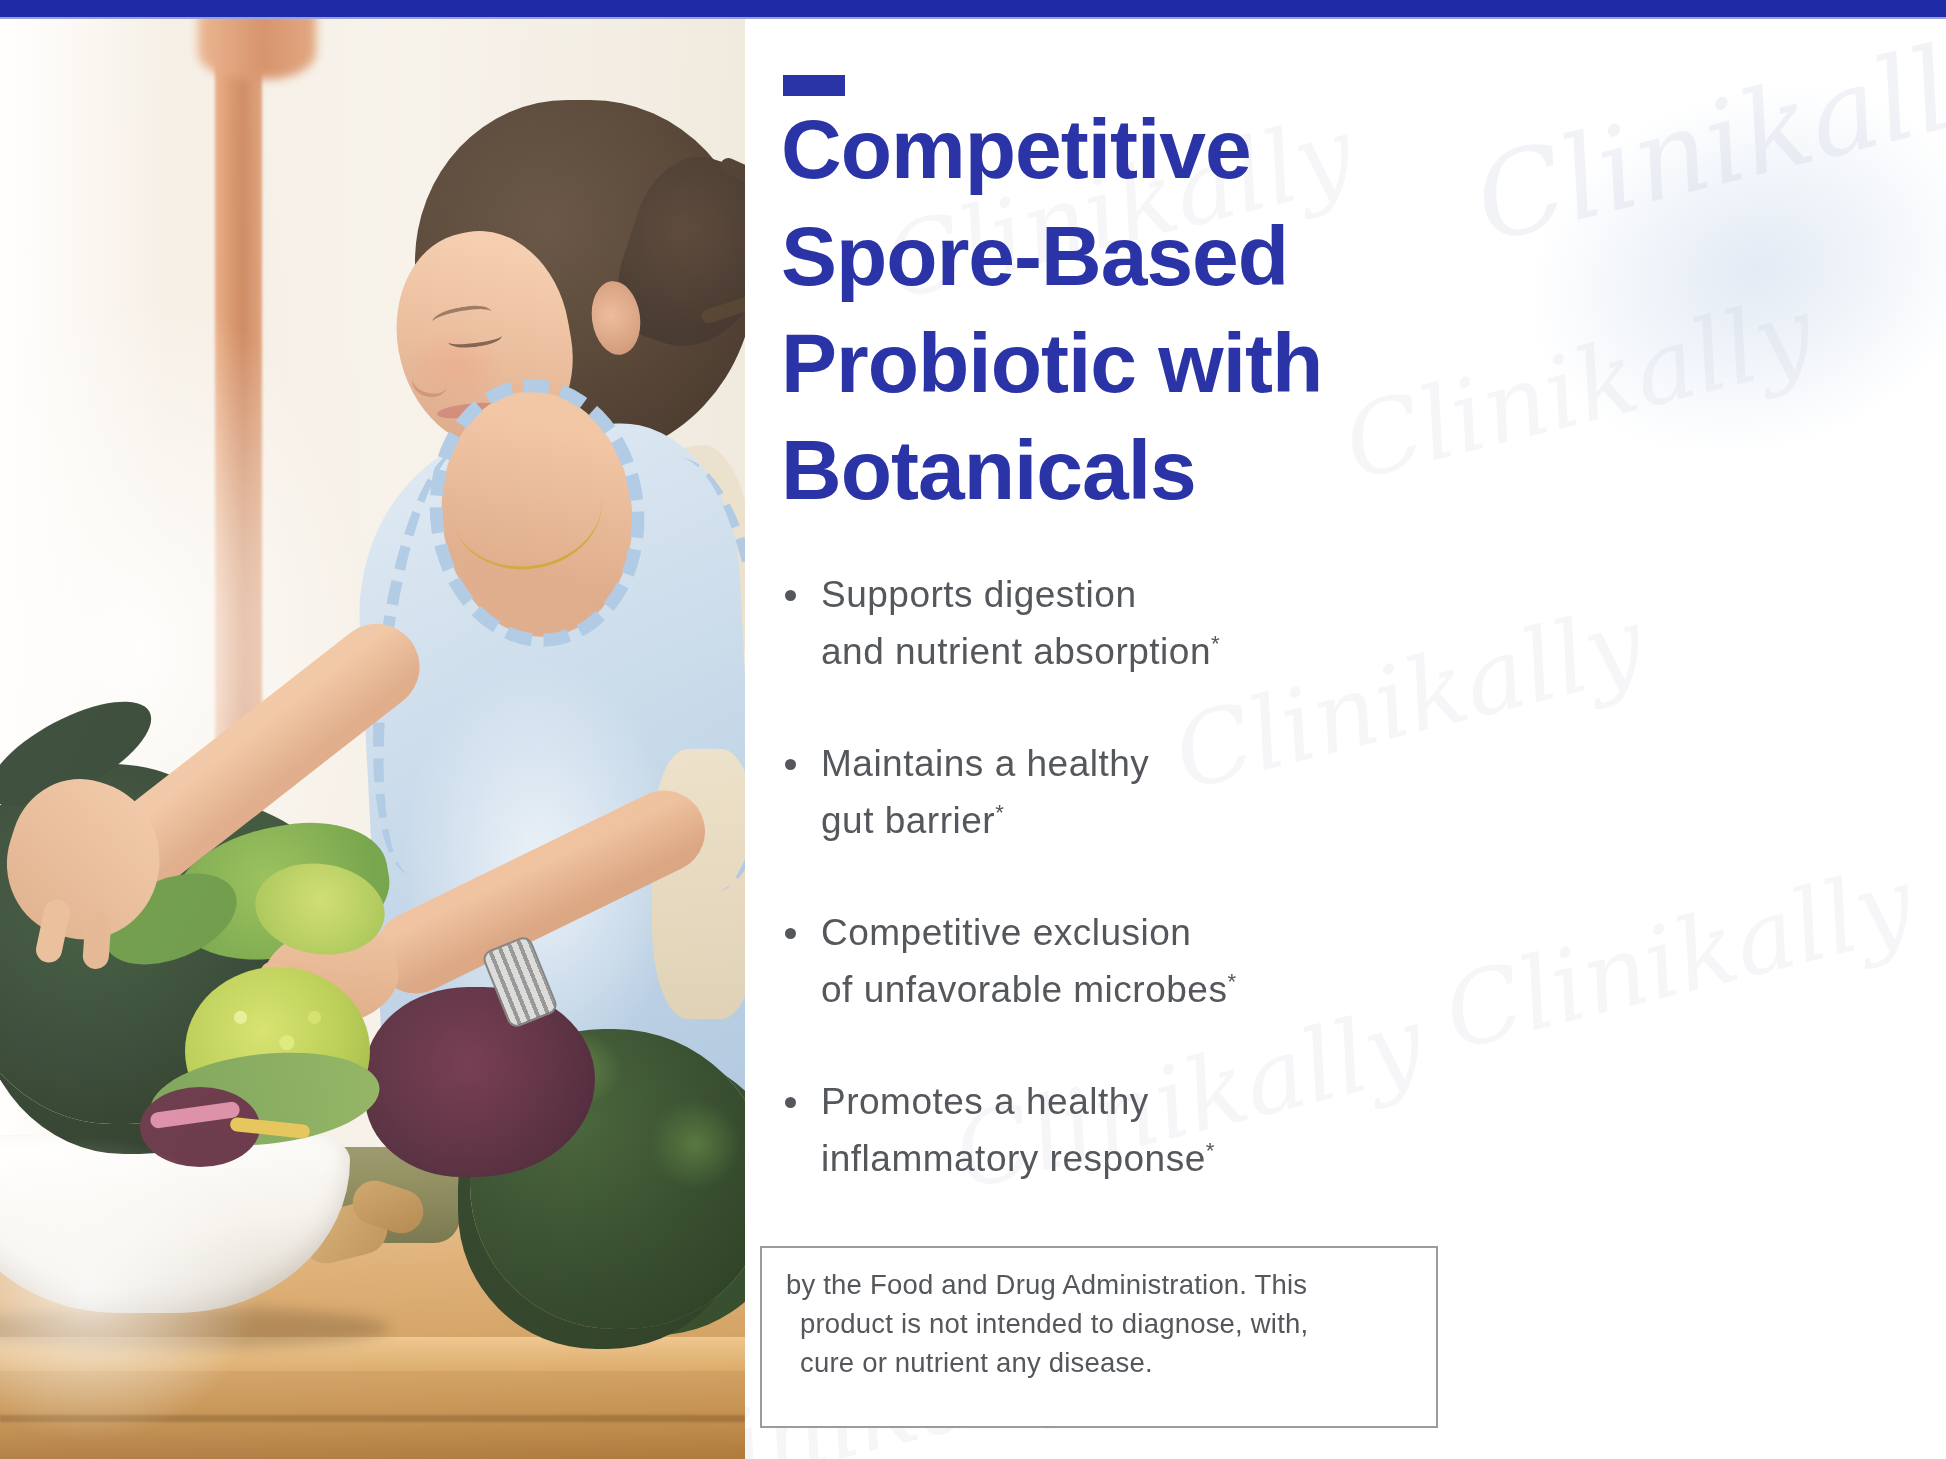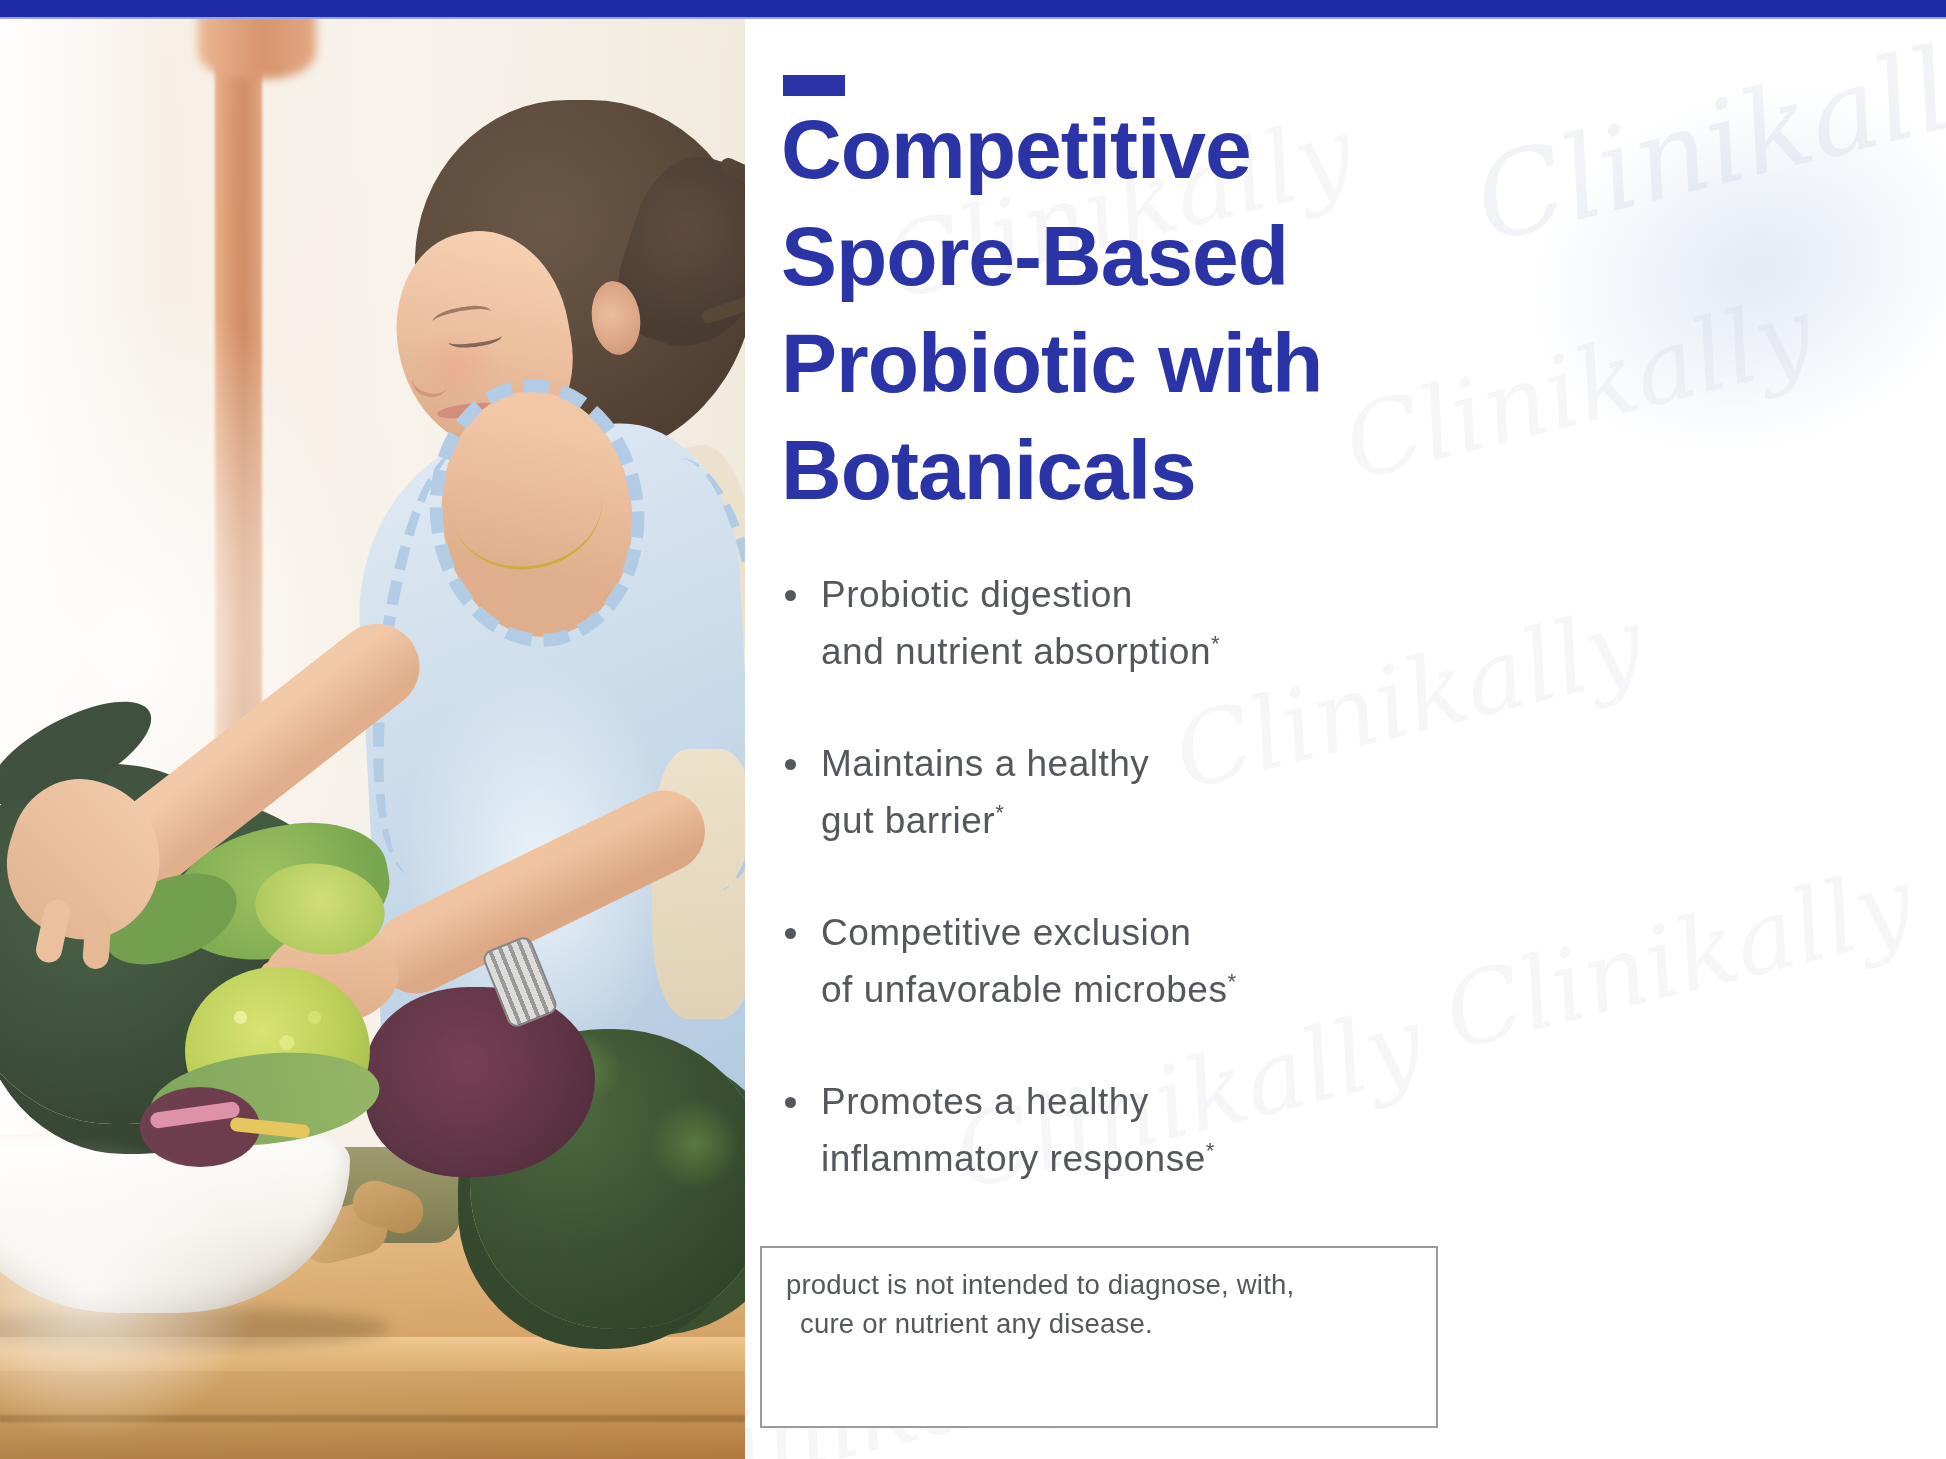--- a/index.html
+++ b/index.html
@@ -302,38 +302,39 @@
   <div class="headline">
     <div>Competitive</div>
     <div>Spore-Based</div>
     <div>Probiotic with</div>
     <div>Botanicals</div>
   </div>
 
   <ul class="bullets">
     <li>
       <span class="dot"></span>
-      <span>Probiotic digestion</span><br>
+      <span>Supports digestion</span><br>
       <span>and nutrient absorption</span><sup>*</sup>
     </li>
     <li>
       <span class="dot"></span>
       <span>Maintains a healthy</span><br>
       <span>gut barrier</span><sup>*</sup>
     </li>
     <li>
       <span class="dot"></span>
       <span>Competitive exclusion</span><br>
       <span>of unfavorable microbes</span><sup>*</sup>
     </li>
     <li>
       <span class="dot"></span>
       <span>Promotes a healthy</span><br>
       <span>inflammatory response</span><sup>*</sup>
     </li>
   </ul>
 
   <div class="disclaimer">
+    <div class="dline">by the Food and Drug Administration. This</div>
     <div class="dline">product is not intended to diagnose, with,</div>
     <div class="dline">cure or nutrient any disease.</div>
   </div>
 
 </div>
 
 </body></html>

